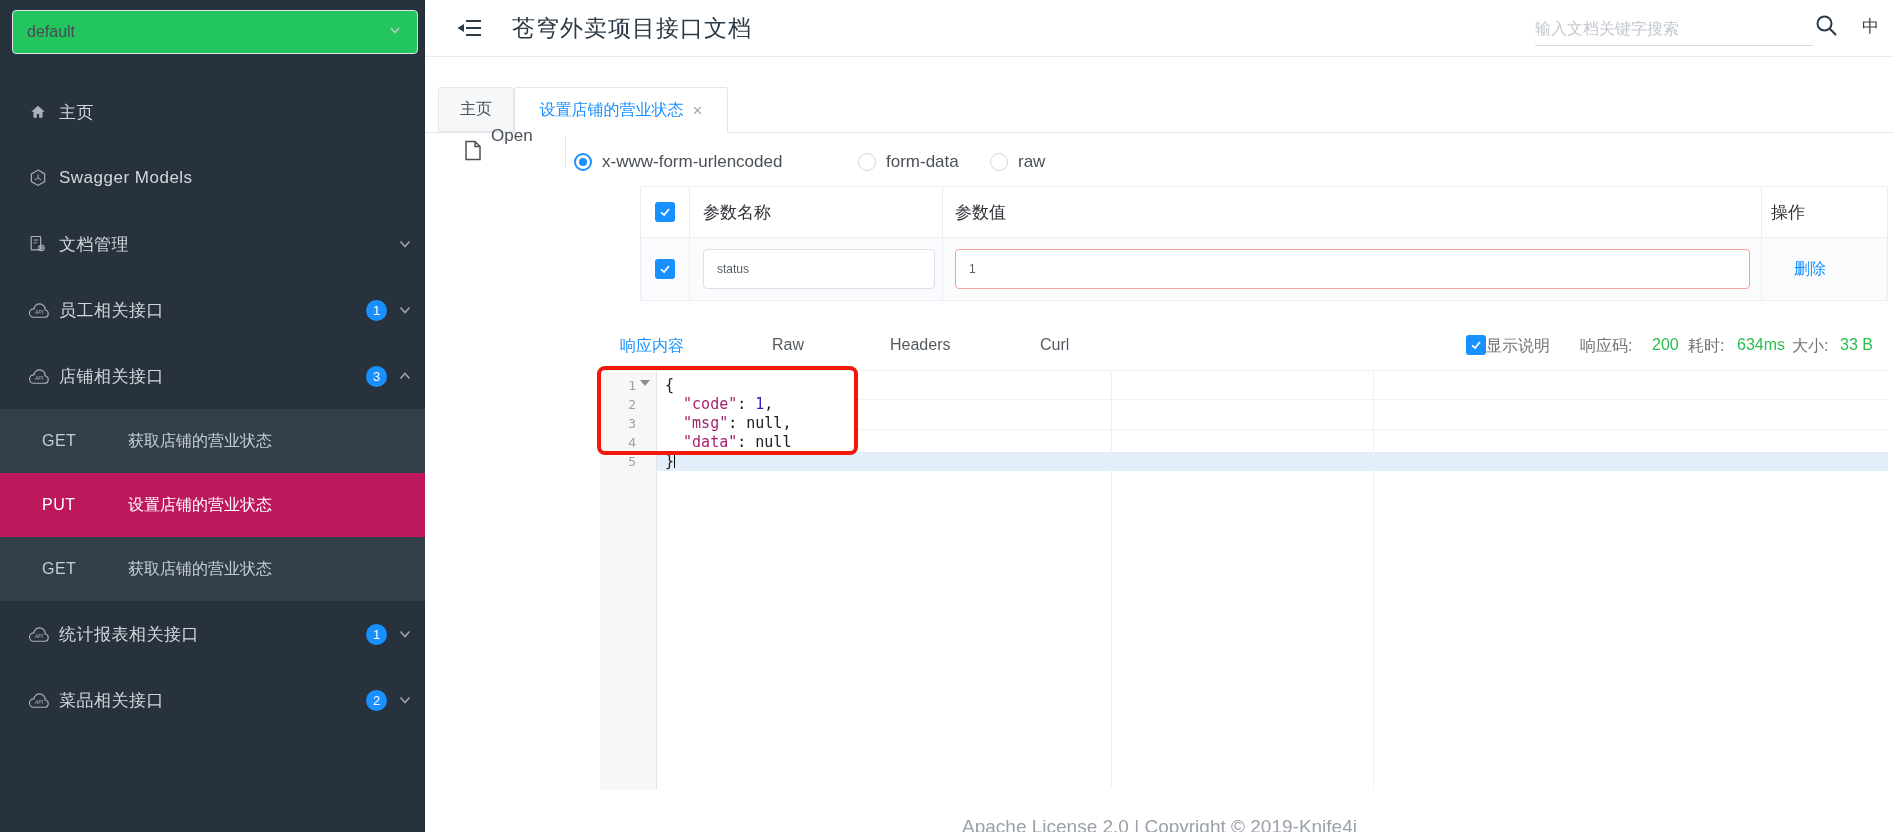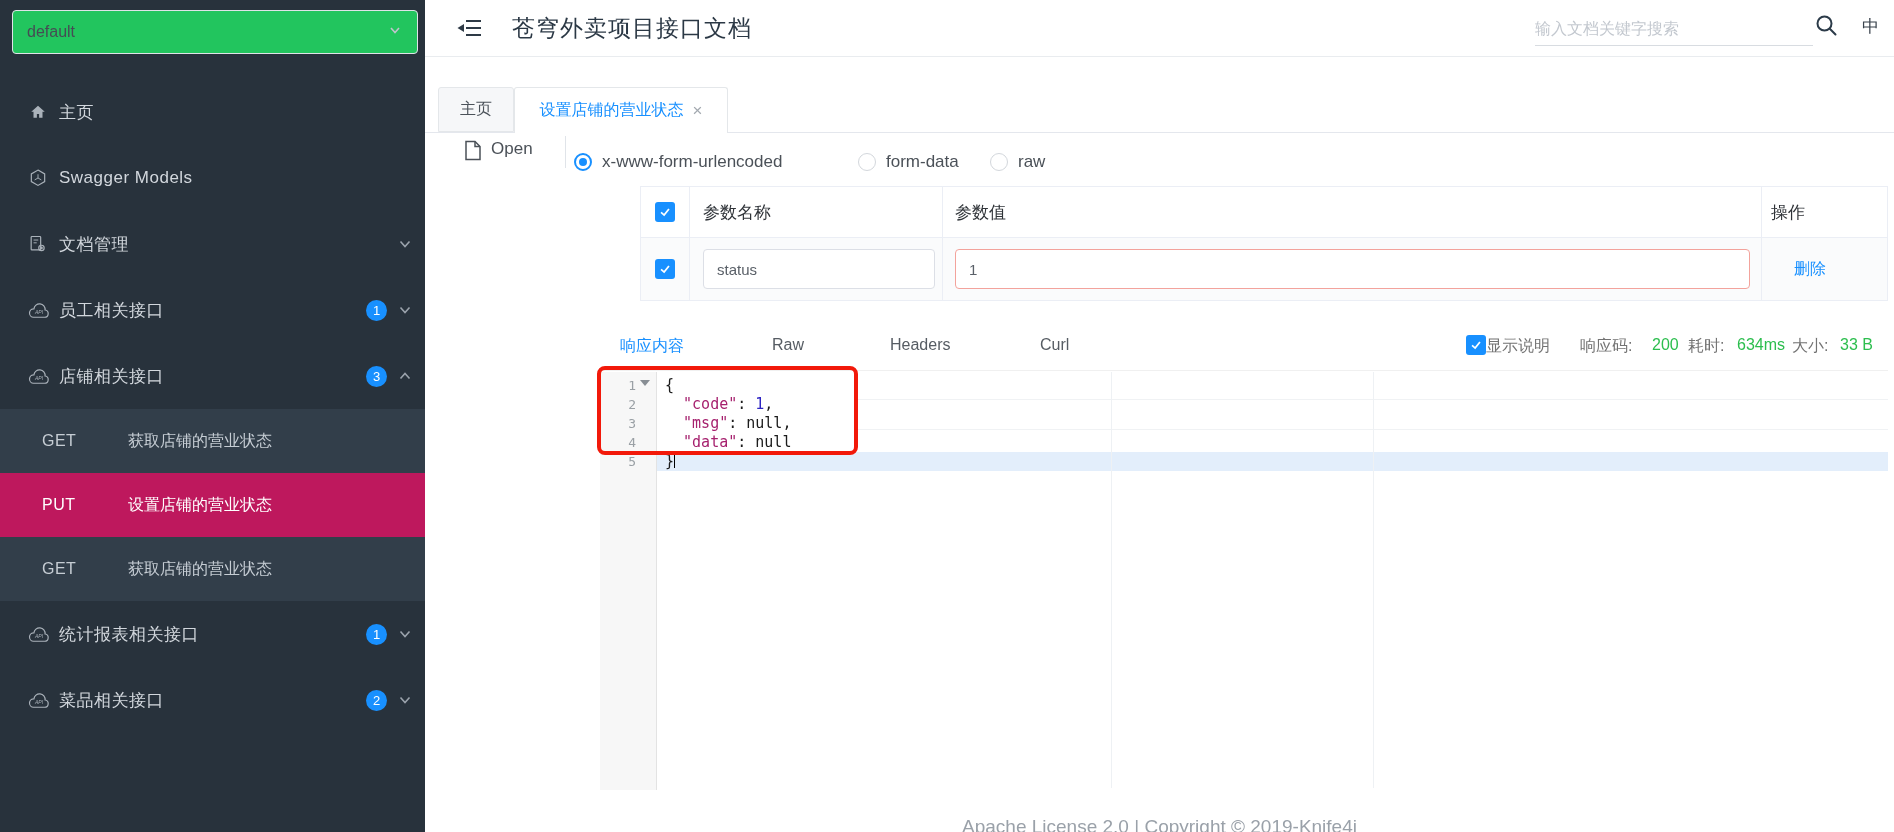--- a/index.html
+++ b/index.html
@@ -44,21 +44,21 @@
   .doc-tab { position:absolute; top:87px; height:45px; display:flex; align-items:center; justify-content:center;
     font-size:16px; cursor:pointer; }
   .doc-tab.inactive { left:438px; width:76px; background:#f6f7f9; border:1px solid #e4e7ea; color:#4b525a;
     border-radius:3px 3px 0 0; }
   .doc-tab.active { left:514px; width:214px; height:46px; background:#fff; border:1px solid #e4e7ea;
     border-bottom:none; color:#1890ff; border-radius:3px 3px 0 0; }
   .tab-close { margin-left:9px; color:#a2a8af; font-size:17px; cursor:pointer; }
 
   
   .file-icon { position:absolute; left:464px; top:140px; color:#4b5158; }
-  .open-label { position:absolute; left:491px; top:139px; font-size:17px; color:#4b5158; cursor:pointer; }
+  .open-label { position:absolute; left:491px; top:126px; font-size:17px; color:#4b5158; cursor:pointer; }
   .open-divider { position:absolute; left:565px; top:136px; width:1px; height:32px; background:#e0e4e9; }
   .radio-item { position:absolute; top:152px; display:flex; align-items:center; cursor:pointer; }
   .radio-circle { width:18px; height:18px; border-radius:50%; border:1.5px solid #d3d7dc; background:#fff;
     display:inline-block; }
   .radio-item.selected .radio-circle { border:2px solid #1890ff; position:relative; }
   .radio-item.selected .radio-circle:after { content:""; position:absolute; left:3px; top:3px; width:8px;
     height:8px; border-radius:50%; background:#1890ff; }
   .radio-label { margin-left:10px; font-size:17px; color:#4b5158; }
 
   
@@ -66,21 +66,21 @@
     display:grid; grid-template-columns:49px 253px 819px 125px; grid-template-rows:51px 62px; }
   .pt-cell { border-right:1px solid #ebeef5; border-bottom:1px solid #ebeef5; display:flex; align-items:center; }
   .pt-cell:nth-child(4n) { border-right:none; }
   .pt-head { font-size:17px; color:#2f3338; background:#fff; }
   .pt-head.c2,.pt-body.c2 { padding-left:13px; }
   .pt-head.c3,.pt-body.c3 { padding-left:12px; }
   .pt-head.c4 { padding-left:9px; }
   .pt-body { background:#fafbfc; border-bottom:none; }
   .checkbox { width:20px; height:20px; margin-left:14px; background:#1890ff; border-radius:3px;
     display:flex; align-items:center; justify-content:center; cursor:pointer; }
-  .param-input { height:40px; border:1px solid #dcdfe6; border-radius:4px; padding:0 13px; font-size:15px;
+  .param-input { height:40px; border:1px solid #dcdfe6; border-radius:4px; padding:0 13px; font-size:12px;
     color:#5a6068; outline:none; background:#fff; font-family:"Liberation Sans","DejaVu Sans",sans-serif; }
   .name-input { width:232px; }
   .value-input { width:795px; border-color:#f3a39c; }
   .delete-link { padding-left:32px; font-size:16px; color:#1890ff; cursor:pointer; }
 
   
   .resp-tab { position:absolute; top:336px; font-size:16px; color:#565c63; cursor:pointer; }
   .resp-tab.active { color:#1890ff; }
   .resp-inkbar { position:absolute; left:602px; top:368px; width:106px; height:3px; background:#1890ff; }
   .resp-border { position:absolute; left:600px; top:370px; width:1288px; height:1px; background:#f0f0f0; }

